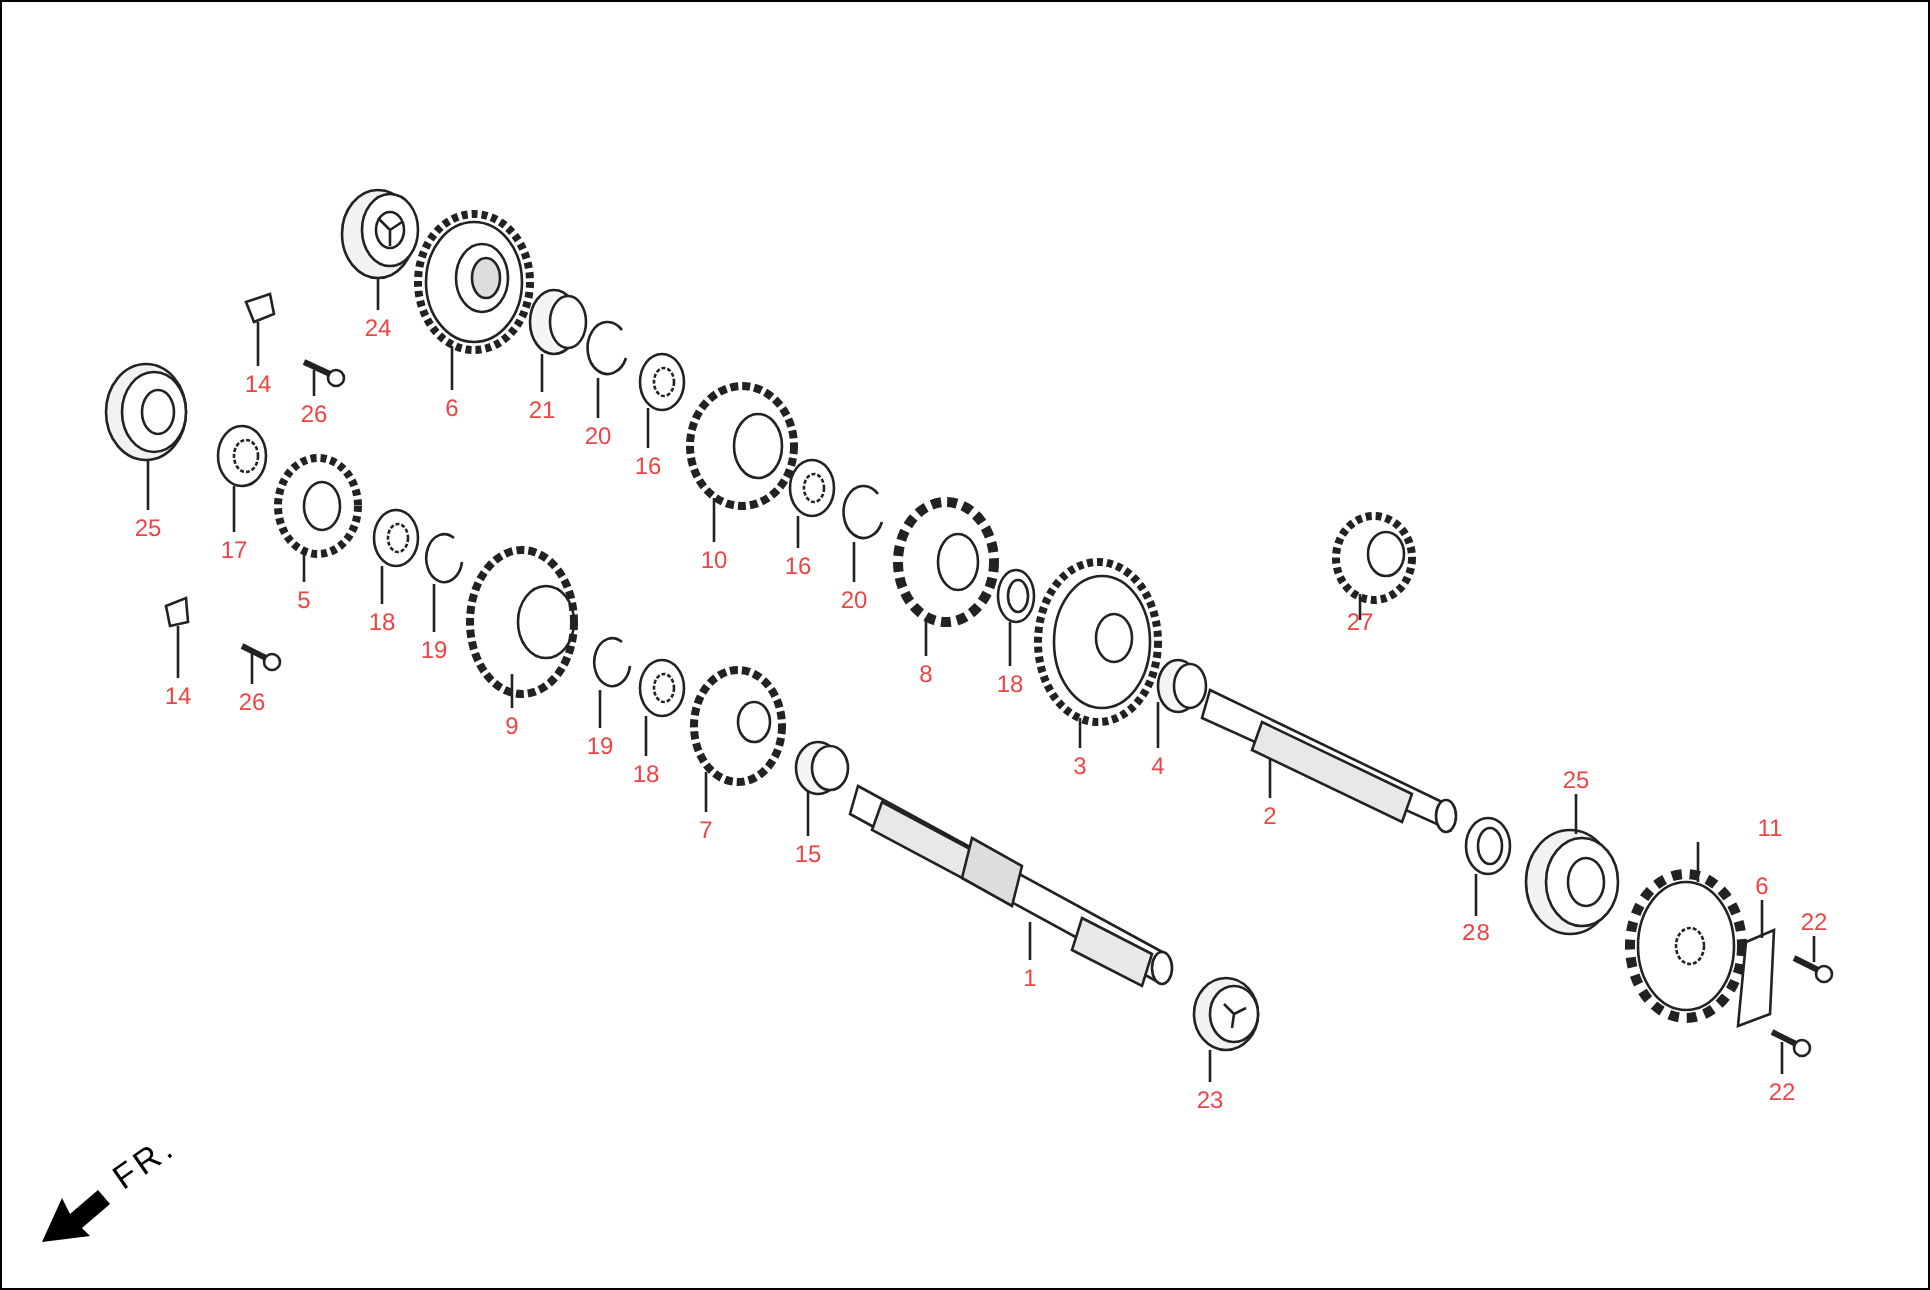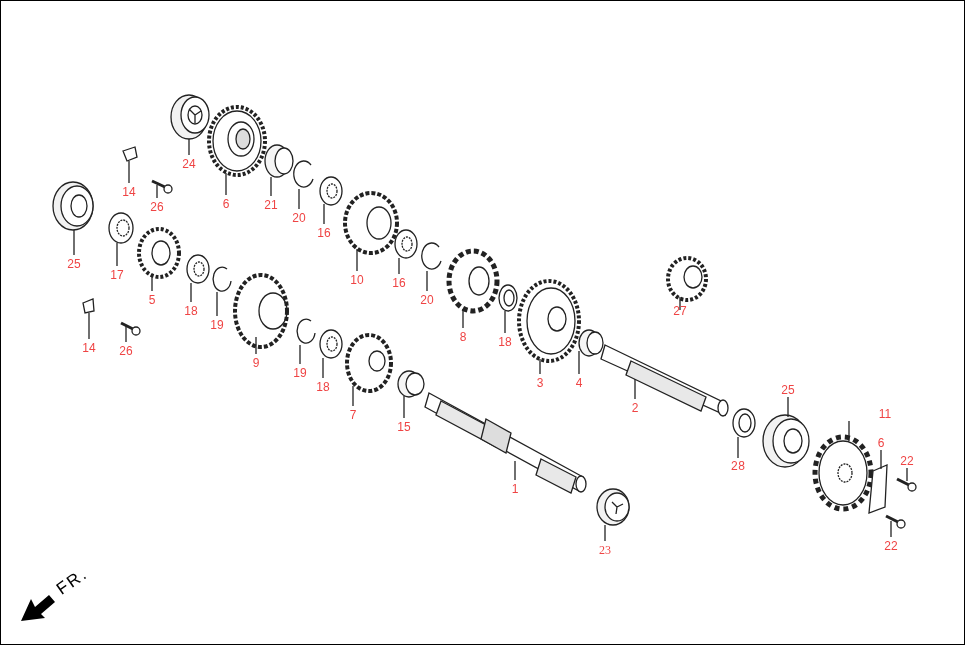--- a/index.html
+++ b/index.html
@@ -267,21 +267,21 @@
       <div class="label" style="left: 679px; top: 304px;">27</div>
       <div class="label" style="left: 88px; top: 341px;">14</div>
       <div class="label" style="left: 125px; top: 344px;">26</div>
       <div class="label" style="left: 255px; top: 356px;">9</div>
       <div class="label" style="left: 299px; top: 366px;">19</div>
       <div class="label" style="left: 322px; top: 380px;">18</div>
       <div class="label" style="left: 352px; top: 408px;">7</div>
       <div class="label" style="left: 403px; top: 420px;">15</div>
       <div class="label" style="left: 634px; top: 401px;">2</div>
       <div class="label" style="left: 514px; top: 482px;">1</div>
-      <div class="label" style="left: 604px; top: 543px; font-family: Liberation Serif, serif;">23</div>
+      <div class="label" style="left: 604px; top: 543px;">23</div>
       <div class="label" style="left: 787px; top: 383px;">25</div>
       <div class="label" style="left: 737px; top: 460px; font-family: Liberation Mono, monospace;">28</div>
       <div class="label" style="left: 884px; top: 407px;">11</div>
       <div class="label" style="left: 880px; top: 436px;">6</div>
       <div class="label" style="left: 906px; top: 454px;">22</div>
       <div class="label" style="left: 890px; top: 539px;">22</div>
     </div>
 </div>
 
 </body></html>

